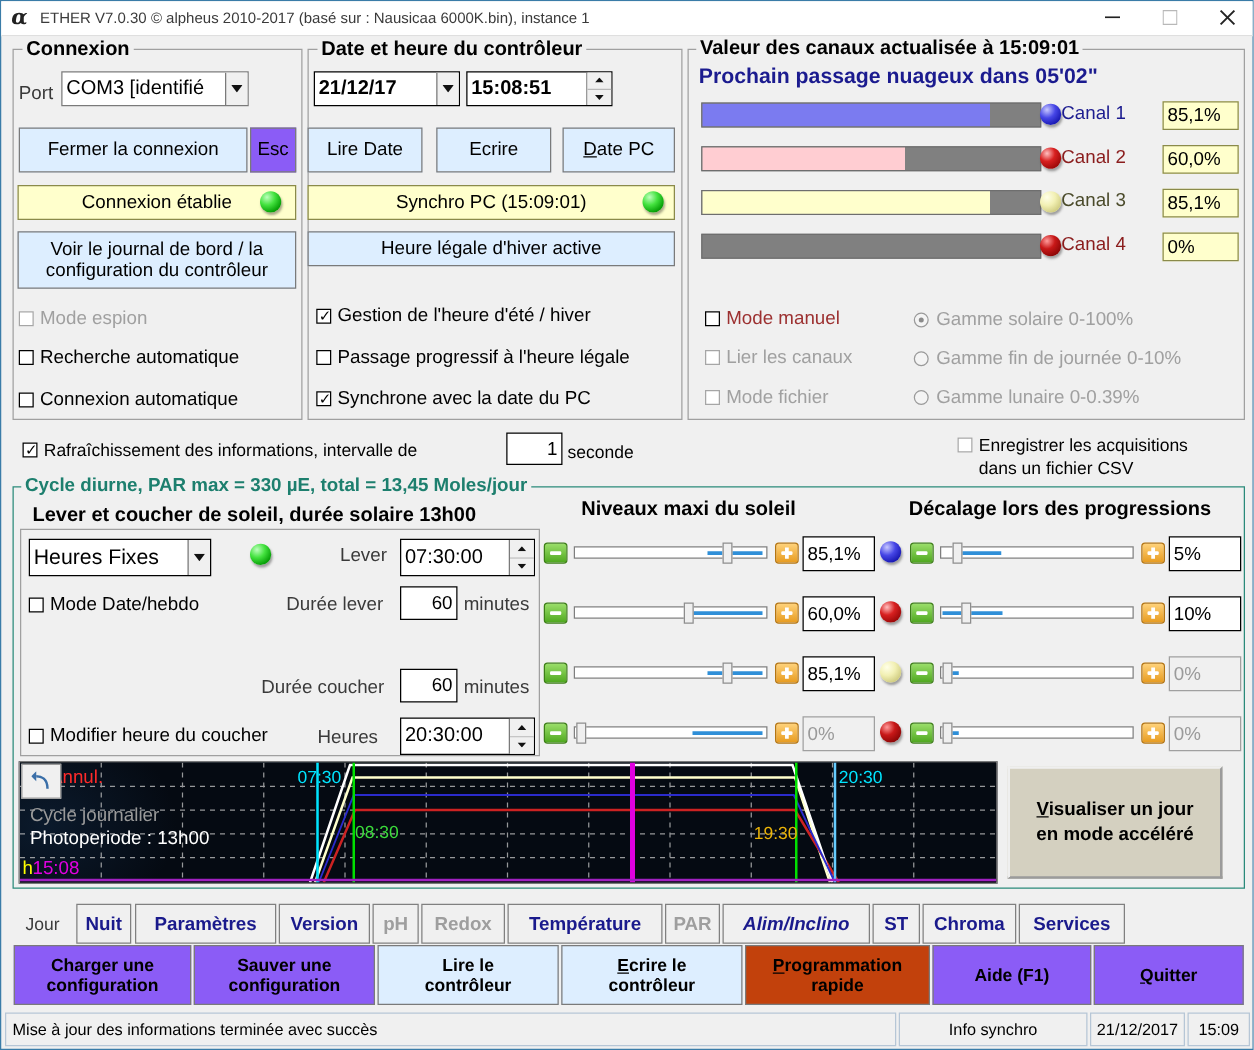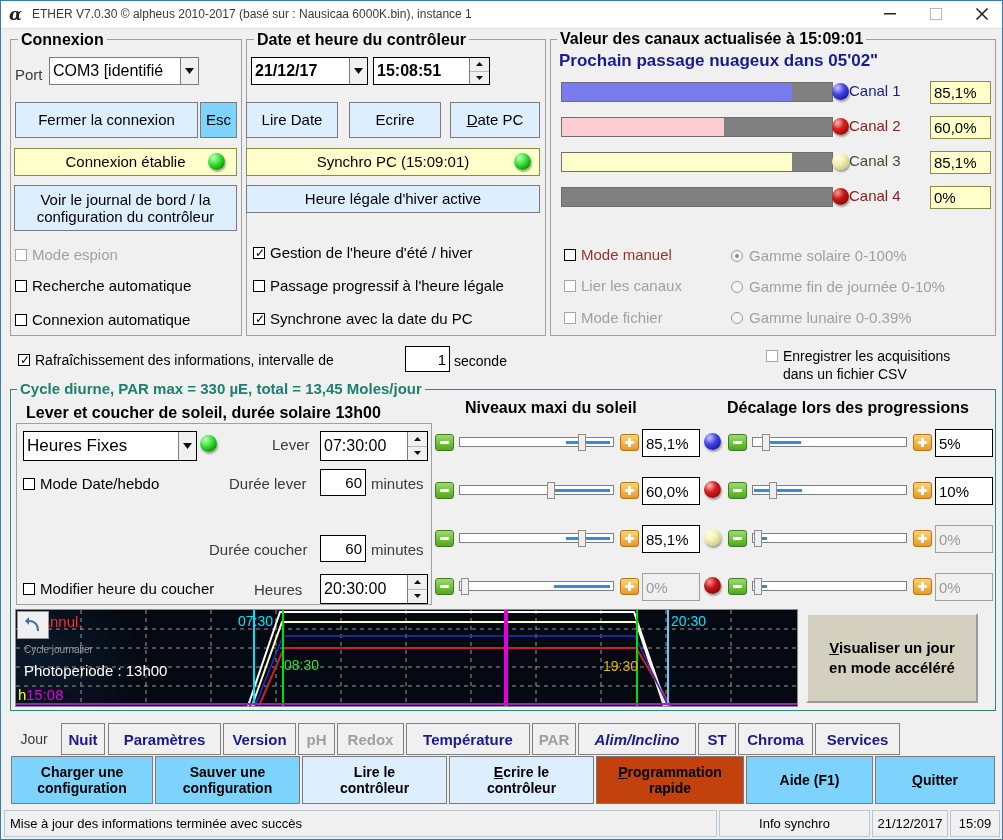--- a/index.html
+++ b/index.html
@@ -38,21 +38,21 @@
   .combo .ctext{flex:1;padding-left:3px;font-size:16px;color:#000;white-space:nowrap;overflow:hidden;}
   .combo .carrow{width:17px;height:100%;background:#f0f0f0;border-left:1px solid #7a7a7a;
                  display:flex;align-items:center;justify-content:center;}
 
   .spin{position:absolute;box-sizing:border-box;background:#fff;border:1px solid #000;display:flex;align-items:stretch;}
   .spin .stext{flex:1;display:flex;align-items:center;padding-left:3px;font-size:15px;color:#000;}
   .spin .sbtns{width:19px;display:flex;flex-direction:column;border-left:1px solid #7a7a7a;}
   .spin .sbtn{flex:1;background:#f0f0f0;display:flex;align-items:center;justify-content:center;}
   .spin .sbtn:first-child{border-bottom:1px solid #b8b8b8;}
 
-  .btn{position:absolute;box-sizing:border-box;border:1px solid #7a7a7a;background:#7dd3fc;
+  .btn{position:absolute;box-sizing:border-box;border:1px solid #7a7a7a;background:#8b5cf6;
        display:flex;align-items:center;justify-content:center;text-align:center;
        font-size:14px;color:#000;line-height:1.15;cursor:default;}
   .btn.blue{background:#ddeeff;}
   .btn.yellow{background:#ffffcc;border-color:#8a8a4a;}
   .btn.green{background:#c2410c;}
   .btn.beige{background:#d4d0c0;border:2px outset #efefef;font-weight:bold;}
 
   .chk{position:absolute;display:flex;align-items:center;white-space:nowrap;}
   .chk .box{width:12px;height:12px;border:1px solid #000;background:#fff;box-sizing:border-box;
             margin-right:5px;position:relative;flex:none;}
@@ -316,21 +316,21 @@
 
   <div class="fs" style="left:9px;top:388px;width:986px;height:322px;border-color:#2a8a7a;"></div>
   <div class="fs-legend" style="left:16px;top:379px;font-size:15px;color:#1d7f6e;">Cycle diurne, PAR max =  330 µE, total = 13,45 Moles/jour</div>
 
   <div class="fs" style="left:15px;top:422px;width:416px;height:182px;"></div>
   <div class="fs-legend" style="left:22px;top:403px;font-size:16px;color:#000;">Lever et coucher de soleil, durée solaire 13h00</div>
 
   <div class="lbl" style="left:464px;top:398px;font-size:16px;font-weight:bold;">Niveaux maxi du soleil</div>
   <div class="lbl" style="left:726px;top:398px;font-size:16px;font-weight:bold;">Décalage lors des progressions</div>
 
-  <div class="combo" style="left:22px;top:430px;width:174px;height:30px;border-color:#000;">
+  <div class="combo" style="left:22px;top:430px;width:146px;height:30px;border-color:#000;">
     <span class="ctext" style="font-size:17px;">Heures Fixes</span>
     <span class="carrow">
       <svg width="9" height="6">
           <polygon points="0,0 9,0 4.5,6" fill="#111"></polygon>
         </svg>
     </span>
   </div>
   <div class="led" style="left:199px;top:434px;"></div>
 
   <div class="chk off" style="left:22px;top:474px;">
@@ -533,21 +533,21 @@
     <div class="vline" style="left:651px;background:#66ccff;"></div>
     <div class="vline" style="left:488px;background:#e000e0;width:4px;"></div>
     <div style="position:absolute;left:0;right:0;bottom:1px;height:2px;background:#a020c0;"></div>
 
     <div class="gtxt" style="left:222px;top:3px;color:#00e5ff;">07:30</div>
     <div class="gtxt" style="left:268px;top:47px;color:#3bdb3b;">08:30</div>
     <div class="gtxt" style="left:587px;top:48px;color:#eab308;">19:30</div>
     <div class="gtxt" style="left:655px;top:3px;color:#00e5ff;">20:30</div>
 
     <div class="gtxt" style="left:24px;top:3px;color:#ff2a2a;font-size:15px;">Annul.</div>
-    <div class="gtxt" style="left:8px;top:34px;color:#9a9a9a;font-size:10px;">Cycle journalier</div>
+    <div class="gtxt" style="left:8px;top:34px;color:#9a9a9a;font-size:15px;">Cycle journalier</div>
     <div class="gtxt" style="left:8px;top:52px;color:#ffffff;font-size:15px;">Photoperiode : 13h00</div>
     <div class="gtxt" style="left:2px;top:76px;color:#ffff00;font-size:15px;">h</div>
     <div class="gtxt" style="left:10px;top:76px;color:#e000e0;font-size:15px;">15:08</div>
 
     <div style="position:absolute;left:1px;top:1px;width:32px;height:28px;background:#f0f0f0;border:1px solid #9a9a9a;box-sizing:border-box;display:flex;align-items:center;justify-content:center;">
       <svg width="17" height="16">
         <path d="M13 14 C13 6 8 4 4 4" fill="none" stroke="#3b6fa8" stroke-width="2"></path>
         <polygon points="4,0 4,8 0,4" fill="#3b6fa8"></polygon>
       </svg>
     </div>

